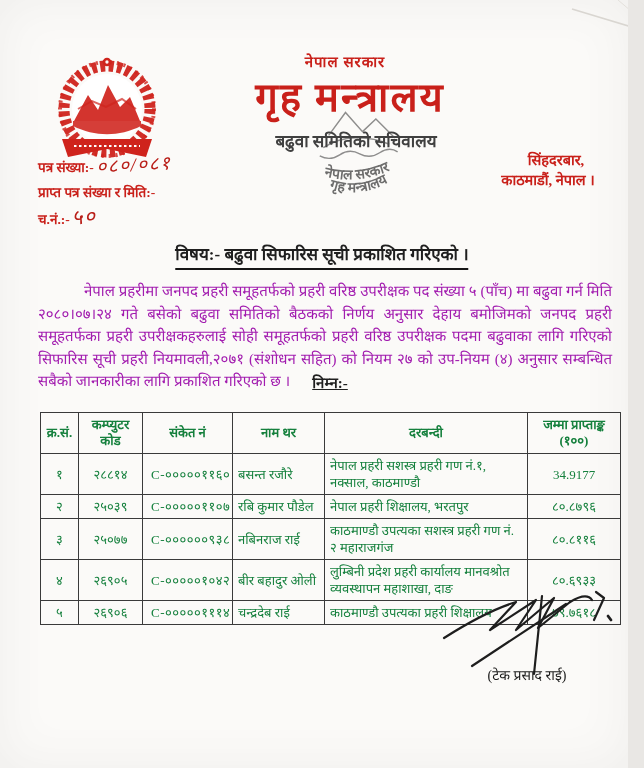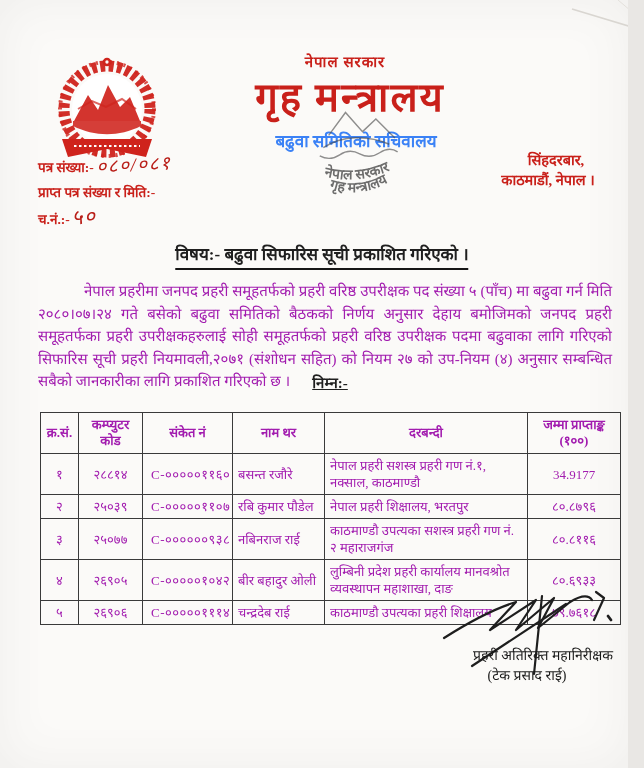--- a/index.html
+++ b/index.html
@@ -14,41 +14,41 @@
     position:relative;width:628px;height:768px;overflow:hidden;
     background:#fbfaf8;
     box-shadow:inset 0 0 50px rgba(90,85,80,.07);
   }
   .abs{position:absolute;}
   .ctr{transform:translateX(-50%);white-space:nowrap;}
   .red{color:#c9201a;}
   
   .gov-title{top:51px;left:345px;font-size:15px;font-weight:700;letter-spacing:1px;}
   .ministry-title{top:68px;left:350px;font-size:40px;font-weight:700;letter-spacing:2px;}
-  .secretariat{top:129px;left:356px;font-size:17px;font-weight:700;color:#3b82f6;}
+  .secretariat{top:129px;left:356px;font-size:17px;font-weight:700;color:#404040;}
   .emblem{top:57px;left:48px;}
   .stamp{top:104px;left:268px;opacity:.82;transform:rotate(-3deg);}
   .ref-block{top:153px;left:38px;font-size:13.5px;font-weight:700;line-height:25px;}
   .hand{display:inline-block;font-size:19px;font-weight:400;font-style:italic;
         letter-spacing:1.5px;transform:rotate(-3deg);transform-origin:left bottom;
         color:#b91e18;position:relative;top:1px;}
   .addr1{top:149px;left:556px;font-size:14.5px;font-weight:700;}
   .addr2{top:169px;left:548px;font-size:14.5px;font-weight:700;}
   .addr-date{top:191px;left:518px;font-size:14.5px;color:#222;}
   
   .subject{top:242px;left:322px;font-size:17px;font-weight:700;
            border-bottom:2px solid #161616;padding-bottom:3px;}
   .body-par{top:280px;left:38px;width:574px;font-size:15px;line-height:22.5px;
             text-align:justify;text-indent:46px;color:#a21caf;}
   .list-label{top:372px;left:330px;font-size:15px;font-weight:700;
               text-decoration:underline;}
   
   .tbl-wrap{top:412px;left:40px;}
   table{border-collapse:collapse;table-layout:fixed;width:580px;
-        font-size:13px;color:#a21caf;}
+        font-size:13px;color:#15803d;}
   th,td{border:1px solid #3a3a3a;padding:3px 5px;vertical-align:middle;
         overflow:hidden;}
   table{border:1.5px solid #333;}
   th{font-weight:700;text-align:center;padding:4px 2px;line-height:16px;}
   td.c-sn,td.c-code,td.c-marks{text-align:center;}
   td.c-sym{text-align:left;padding-left:8px;letter-spacing:.5px;}
   td.c-name,td.c-post{text-align:left;}
   td{line-height:17px;}
   
   .sig-svg{top:590px;left:438px;pointer-events:none;}
@@ -193,16 +193,15 @@
     <g stroke="#1e1e1e" stroke-width="2.2" fill="none" stroke-linecap="round" stroke-linejoin="round">
       <path d="M6,48 C28,34 52,20 78,12 L52,40 L98,10 L78,40 L116,8 L100,38 L132,12"></path>
       <path d="M132,12 C142,6 150,4 154,10"></path>
       <path d="M158,2 L166,8 L156,30"></path>
       <path d="M128,14 L34,76"></path>
       <path d="M104,6 L96,84"></path>
       <path d="M170,26 L173,30" stroke-width="2.8"></path>
     </g>
   </svg>
 
-  <div class="abs ctr sig-title">प्रहरी अतिरिक्त महानिरीक्षक</div>
   <div class="abs ctr sig-name">(टेक प्रसाद राई)</div>
 
 </div>
 
 </body></html>

